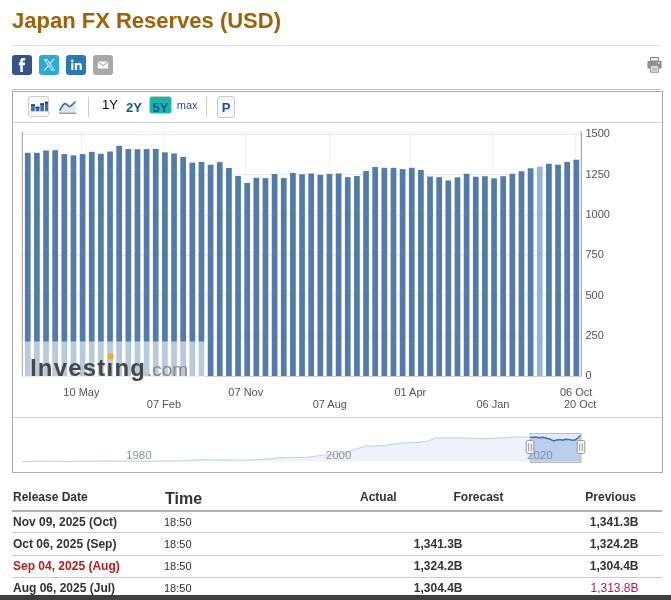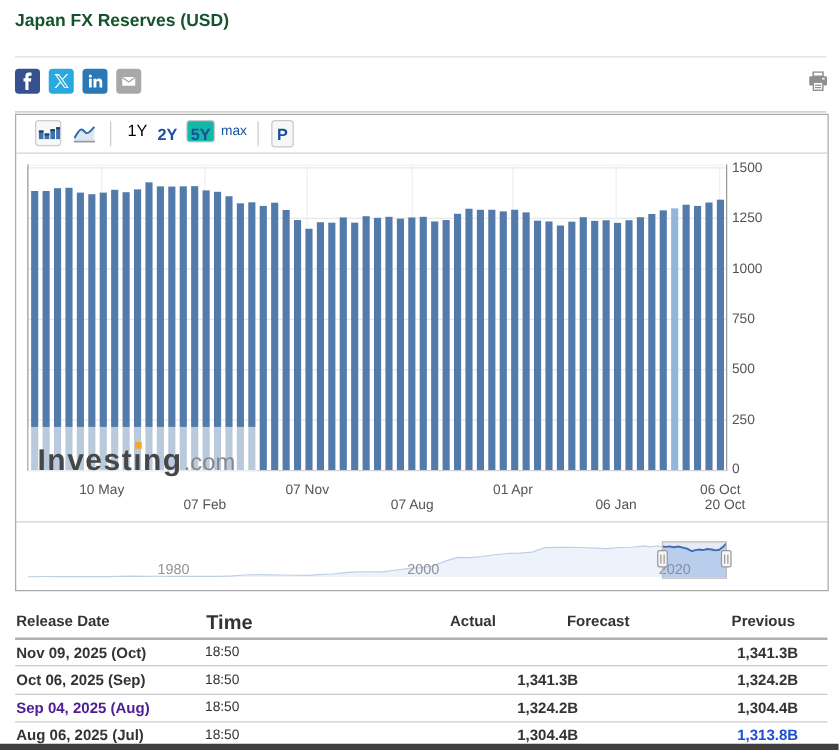--- a/index.html
+++ b/index.html
@@ -1,17 +1,17 @@
 <!DOCTYPE html>
 <html><head><meta charset="utf-8"><style>
 *{margin:0;padding:0;box-sizing:border-box}
 html,body{width:671px;height:600px;position:relative;font-family:"Liberation Sans",sans-serif;background:#fff;overflow:hidden}
 .abs{position:absolute}
 </style></head><body>
-<div class="abs" style="left:12px;top:8px;font-size:14px;font-weight:700;color:#14532d">Japan FX Reserves (USD)</div>
+<div class="abs" style="left:12px;top:8px;font-size:22px;font-weight:700;color:#a16207">Japan FX Reserves (USD)</div>
 <div class="abs" style="left:12px;top:45px;width:649px;border-top:1px solid #e0e0e0"></div>
 
 <div class="abs" style="left:12px;top:55px;width:20px;height:20px;background:#35518f;border-radius:3px">
 <svg width="20" height="20" viewBox="0 0 20 20">
       <path d="M10.8 7.6V6.2c0-.55.35-.7.65-.7h1.75V3h-2.3c-2.1 0-2.6 1.55-2.6 2.9v1.7H6.8v2.55h1.5V17h2.5v-6.85h2l.28-2.55h-2.28z" fill="#fff"></path>
     </svg></div>
 <div class="abs" style="left:39px;top:55px;width:20px;height:20px;background:#2aa9e0;border-radius:3px">
 <svg width="20" height="20" viewBox="0 0 20 20">
       <path d="M11.45 8.87 15.6 4.1h-1.35l-3.4 3.9-2.7-3.9H4.6l4.35 6.28L4.6 15.4h1.35l3.6-4.13 2.86 4.13h3.55l-4.5-6.53zm-1.4 1.6-.45-.63-3.15-4.5h1.5l2.85 4.07.44.63 3.3 4.72h-1.5l-3-4.3z" fill="#fff"></path>
     </svg></div>
@@ -197,23 +197,23 @@
 <div class="abs" style="left:453.5px;top:490px;width:100px;text-align:left;font-size:12px;font-weight:700;color:#333">Forecast</div>
 <div class="abs" style="left:536px;top:490px;width:100px;text-align:right;font-size:12px;font-weight:700;color:#333">Previous</div>
 <div class="abs" style="left:12px;top:509.5px;width:650px;border-top:2px solid #b0b0b0"></div>
 <div class="abs" style="left:13px;top:514.6px;font-size:12px;font-weight:700;color:#333">Nov 09, 2025 (Oct)</div>
 <div class="abs" style="left:164px;top:515.6px;font-size:11px;color:#333">18:50</div>
 <div class="abs" style="left:538.5px;top:514.6px;width:100px;text-align:right;font-size:12px;font-weight:700;color:#333">1,341.3B</div>
 <div class="abs" style="left:13px;top:536.6px;font-size:12px;font-weight:700;color:#333">Oct 06, 2025 (Sep)</div>
 <div class="abs" style="left:164px;top:537.6px;font-size:11px;color:#333">18:50</div>
 <div class="abs" style="left:362.5px;top:536.6px;width:100px;text-align:right;font-size:12px;font-weight:700;color:#333">1,341.3B</div>
 <div class="abs" style="left:538.5px;top:536.6px;width:100px;text-align:right;font-size:12px;font-weight:700;color:#333">1,324.2B</div>
-<div class="abs" style="left:13px;top:558.6px;font-size:12px;font-weight:700;color:#4c1d95">Sep 04, 2025 (Aug)</div>
+<div class="abs" style="left:13px;top:558.6px;font-size:12px;font-weight:700;color:#b91c1c">Sep 04, 2025 (Aug)</div>
 <div class="abs" style="left:164px;top:559.6px;font-size:11px;color:#333">18:50</div>
 <div class="abs" style="left:362.5px;top:558.6px;width:100px;text-align:right;font-size:12px;font-weight:700;color:#333">1,324.2B</div>
 <div class="abs" style="left:538.5px;top:558.6px;width:100px;text-align:right;font-size:12px;font-weight:700;color:#333">1,304.4B</div>
 <div class="abs" style="left:13px;top:580.6px;font-size:12px;font-weight:700;color:#333">Aug 06, 2025 (Jul)</div>
 <div class="abs" style="left:164px;top:581.6px;font-size:11px;color:#333">18:50</div>
 <div class="abs" style="left:362.5px;top:580.6px;width:100px;text-align:right;font-size:12px;font-weight:700;color:#333">1,304.4B</div>
-<div class="abs" style="left:538.5px;top:580.6px;width:100px;text-align:right;font-size:12px;font-weight:700;color:#1d4ed8">1,313.8B</div>
+<div class="abs" style="left:538.5px;top:580.6px;width:100px;text-align:right;font-size:12px;font-weight:400;color:#be185d">1,313.8B</div>
 <div class="abs" style="left:12px;top:532px;width:650px;border-top:1px solid #ccc"></div>
 <div class="abs" style="left:12px;top:554.5px;width:650px;border-top:1px solid #ccc"></div>
 <div class="abs" style="left:12px;top:577px;width:650px;border-top:1px solid #ccc"></div>
 <div class="abs" style="left:0;top:595px;width:671px;height:5px;background:#3f3f3f"></div>
 </body></html>

